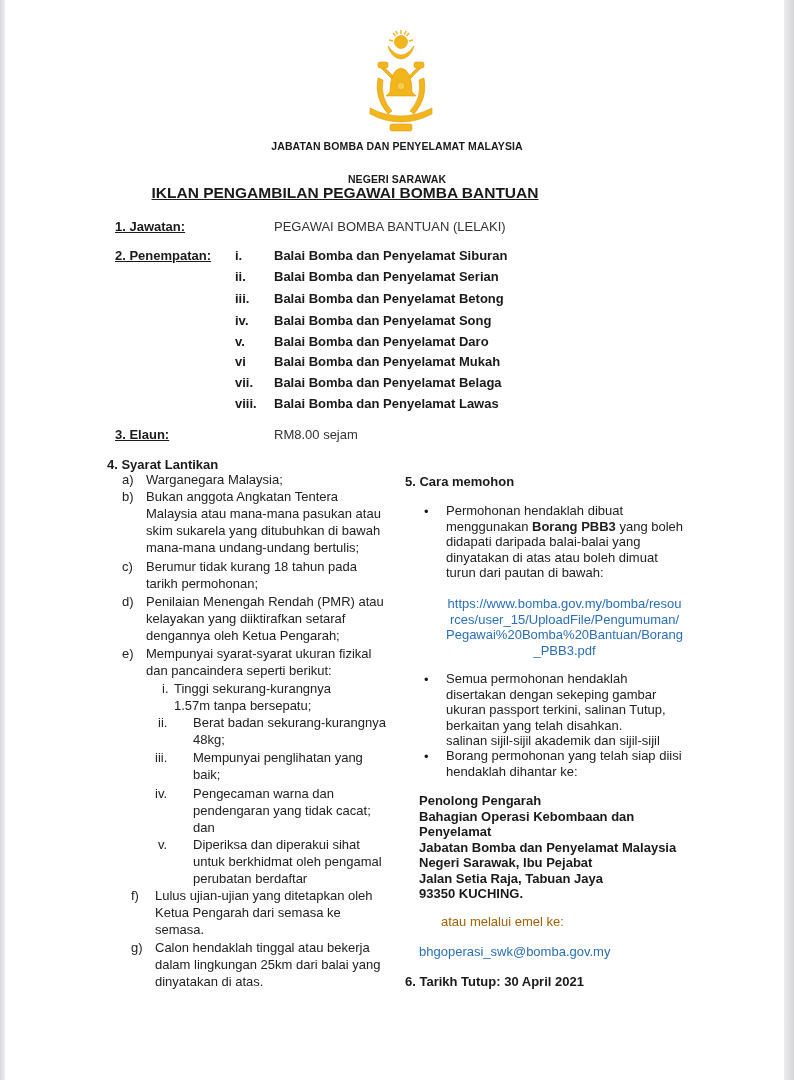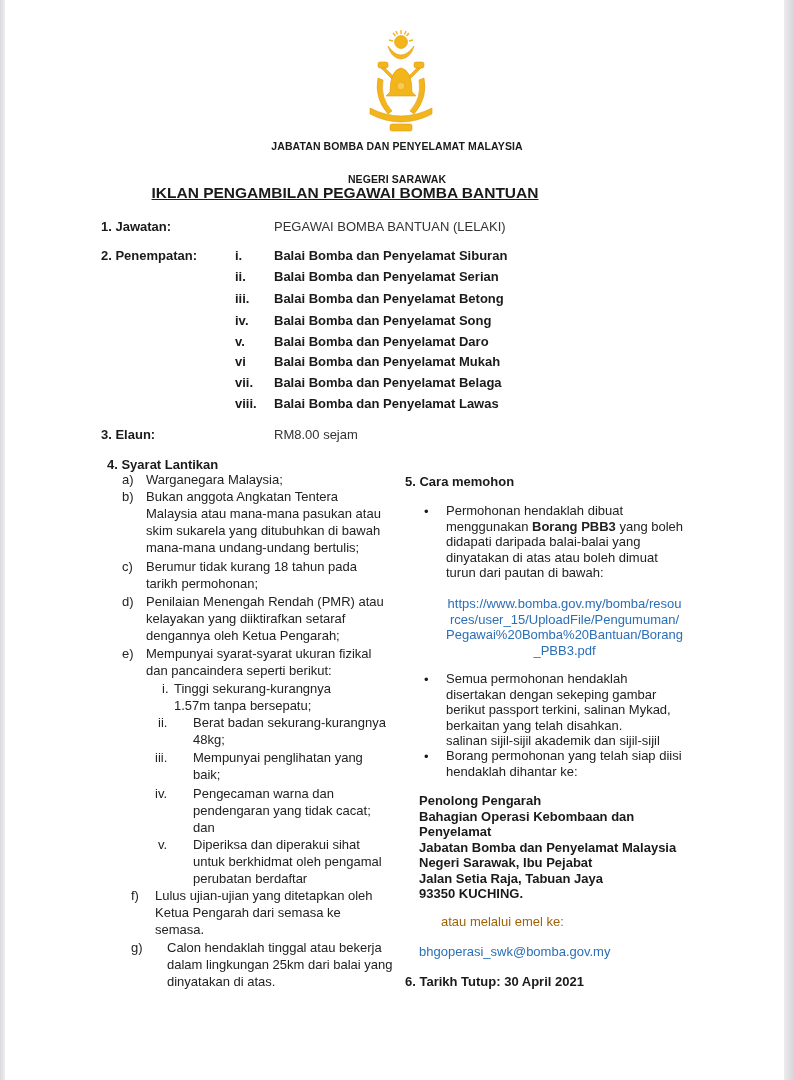--- a/index.html
+++ b/index.html
@@ -17,21 +17,21 @@
 
     .org { position: absolute; left: 0; width: 794px; text-align: center; font-weight: bold; font-size: 10.5px; letter-spacing: 0.1px; }
     .org1 { top: 140px; }
     .org2 { top: 153px; margin-top: 20px; }
 
     .title { position: absolute; left: 0; width: 690px; top: 184px; text-align: center; font-weight: bold; font-size: 15.5px; text-decoration: underline; }
 
     .abs { position: absolute; white-space: nowrap; font-size: 13px; }
     .b { font-weight: bold; }
 
-    .sec-label { left: 101px; }
+    .sec-label { left: 115px; text-decoration: underline; }
     .roman { left: 235px; font-weight: bold; }
     .station { left: 274px; font-weight: bold; }
 
     .req { position: absolute; font-size: 13px; line-height: 17px; color: #222; }
     .req .mark { position: absolute; }
     .apply { position: absolute; font-size: 13px; line-height: 15.5px; color: #222; }
     .bullet { position: absolute; font-size: 13px; }
     .link { color: #2a6fb8; text-align: center; }
   </style>
 </head>
@@ -205,21 +205,21 @@
     <span class="mark">f)</span>
     <div style="margin-left:24px">
       <div>Lulus ujian-ujian yang ditetapkan oleh</div>
       <div>Ketua Pengarah dari semasa ke</div>
       <div>semasa.</div>
     </div>
   </div>
 
   <div class="req" style="left:131px; top:939px">
     <span class="mark">g)</span>
-    <div style="margin-left:36px">
+    <div style="margin-left:24px">
       <div>Calon hendaklah tinggal atau bekerja</div>
       <div>dalam lingkungan 25km dari balai yang</div>
       <div>dinyatakan di atas.</div>
     </div>
   </div>
 </div>
 
 <div class="abs b" style="left:405px; top:474px">5. Cara memohon</div>
 
 <div>
@@ -238,21 +238,21 @@
   <div>rces/user_15/UploadFile/Pengumuman/</div>
   <div>Pegawai%20Bomba%20Bantuan/Borang</div>
   <div>_PBB3.pdf</div>
 </div>
 
 <div>
   <span class="bullet" style="left:424px; top:672px">•</span>
   <div class="apply" style="left:446px; top:671px">
     <div>Semua permohonan hendaklah</div>
     <div>disertakan dengan sekeping gambar</div>
-    <div>berikut passport terkini, salinan Mykad,</div>
+    <div>ukuran passport terkini, salinan Tutup,</div>
     <div>berkaitan yang telah disahkan.</div>
     <div>salinan sijil-sijil akademik dan sijil-sijil</div>
   </div>
 </div>
 
 <div>
   <span class="bullet" style="left:424px; top:749px">•</span>
   <div class="apply" style="left:446px; top:748px">
     <div>Borang permohonan yang telah siap diisi</div>
     <div>hendaklah dihantar ke:</div>

